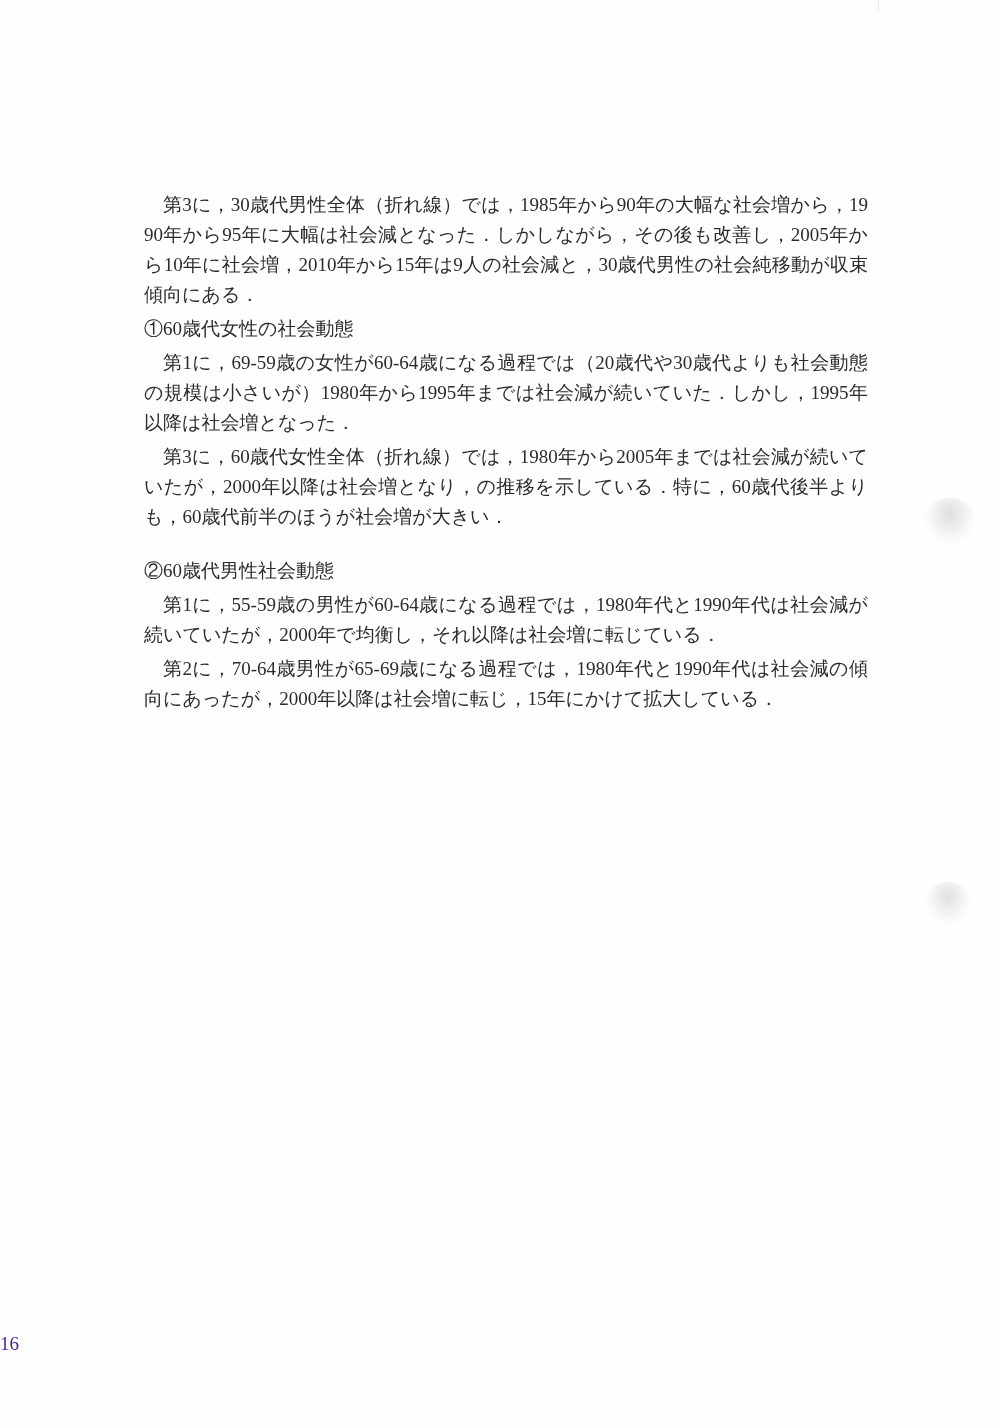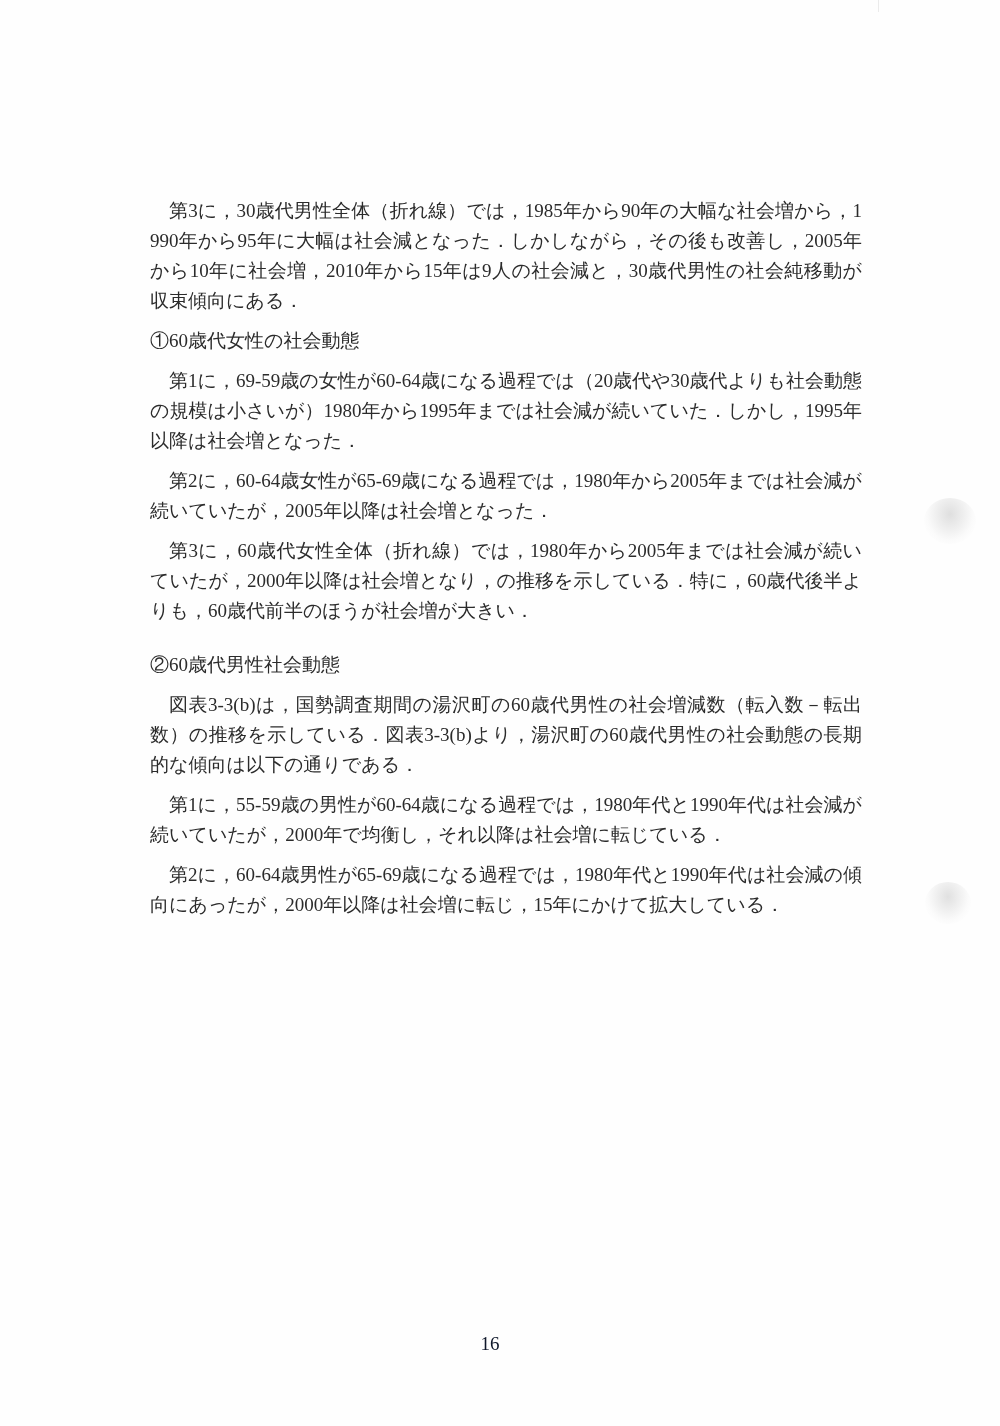--- a/index.html
+++ b/index.html
@@ -23,40 +23,40 @@
     width: 732px;
     font-size: 19px;
     line-height: 30px;
     text-align: justify;
     text-justify: inter-ideograph;
     word-break: break-all;
   }
   .text-block p,
   .text-block h2,
   .text-block h3 {
-    margin: 10px;
+    margin: 4px;
     padding: 0;
     font-size: 19px;
     font-weight: normal;
     line-height: 30px;
   }
   .body-par {
     text-indent: 1em;
   }
   .section-gap {
     margin-top: 24px !important;
   }
   .page-number {
     position: absolute;
     left: 0;
     right: 20px;
     top: 1333px;
-    text-align: center;
+    text-align: left;
     font-size: 19px;
-    color: #0f172a;
+    color: #4c1d95;
   }
   .scan-artifact {
     position: absolute;
     border-radius: 50%;
     pointer-events: none;
   }
   .artifact-1 {
     left: 924px;
     top: 498px;
     width: 52px;
@@ -96,31 +96,29 @@
   <main class="text-block">
 
     <p class="body-par">第3に，30歳代男性全体（折れ線）では，1985年から90年の大幅な社会増から，1990年から95年に大幅は社会減となった．しかしながら，その後も改善し，2005年から10年に社会増，2010年から15年は9人の社会減と，30歳代男性の社会純移動が収束傾向にある．</p>
 
 
     <h3>①60歳代女性の社会動態</h3>
 
 
     <p class="body-par">第1に，69-59歳の女性が60-64歳になる過程では（20歳代や30歳代よりも社会動態の規模は小さいが）1980年から1995年までは社会減が続いていた．しかし，1995年以降は社会増となった．</p>
 
-    <p class="body-par">第2に，60-64歳女性が65-69歳になる過程では，1980年から2005年までは社会減が続いていたが，2005年以降は社会増となった．</p>
 
     <p class="body-par">第3に，60歳代女性全体（折れ線）では，1980年から2005年までは社会減が続いていたが，2000年以降は社会増となり，の推移を示している．特に，60歳代後半よりも，60歳代前半のほうが社会増が大きい．</p>
 
     <h3 class="section-gap">②60歳代男性社会動態</h3>
 
-    <p class="body-par">図表3-3(b)は，国勢調査期間の湯沢町の60歳代男性の社会増減数（転入数－転出数）の推移を示している．図表3-3(b)より，湯沢町の60歳代男性の社会動態の長期的な傾向は以下の通りである．</p>
 
     <p class="body-par">第1に，55-59歳の男性が60-64歳になる過程では，1980年代と1990年代は社会減が続いていたが，2000年で均衡し，それ以降は社会増に転じている．</p>
 
-    <p class="body-par">第2に，60-64歳男性が65-69歳になる過程では，1980年代と1990年代は社会減の傾向にあったが，2000年以降は社会増に転じ，15年にかけて拡大している．</p>
+    <p class="body-par">第2に，70-64歳男性が65-69歳になる過程では，1980年代と1990年代は社会減の傾向にあったが，2000年以降は社会増に転じ，15年にかけて拡大している．</p>
 
 
   </main>
 
   <div class="scan-artifact artifact-1"></div>
   <div class="scan-artifact artifact-2"></div>
   <div class="artifact-edge"></div>
 
   <footer class="page-number">16</footer>
 

